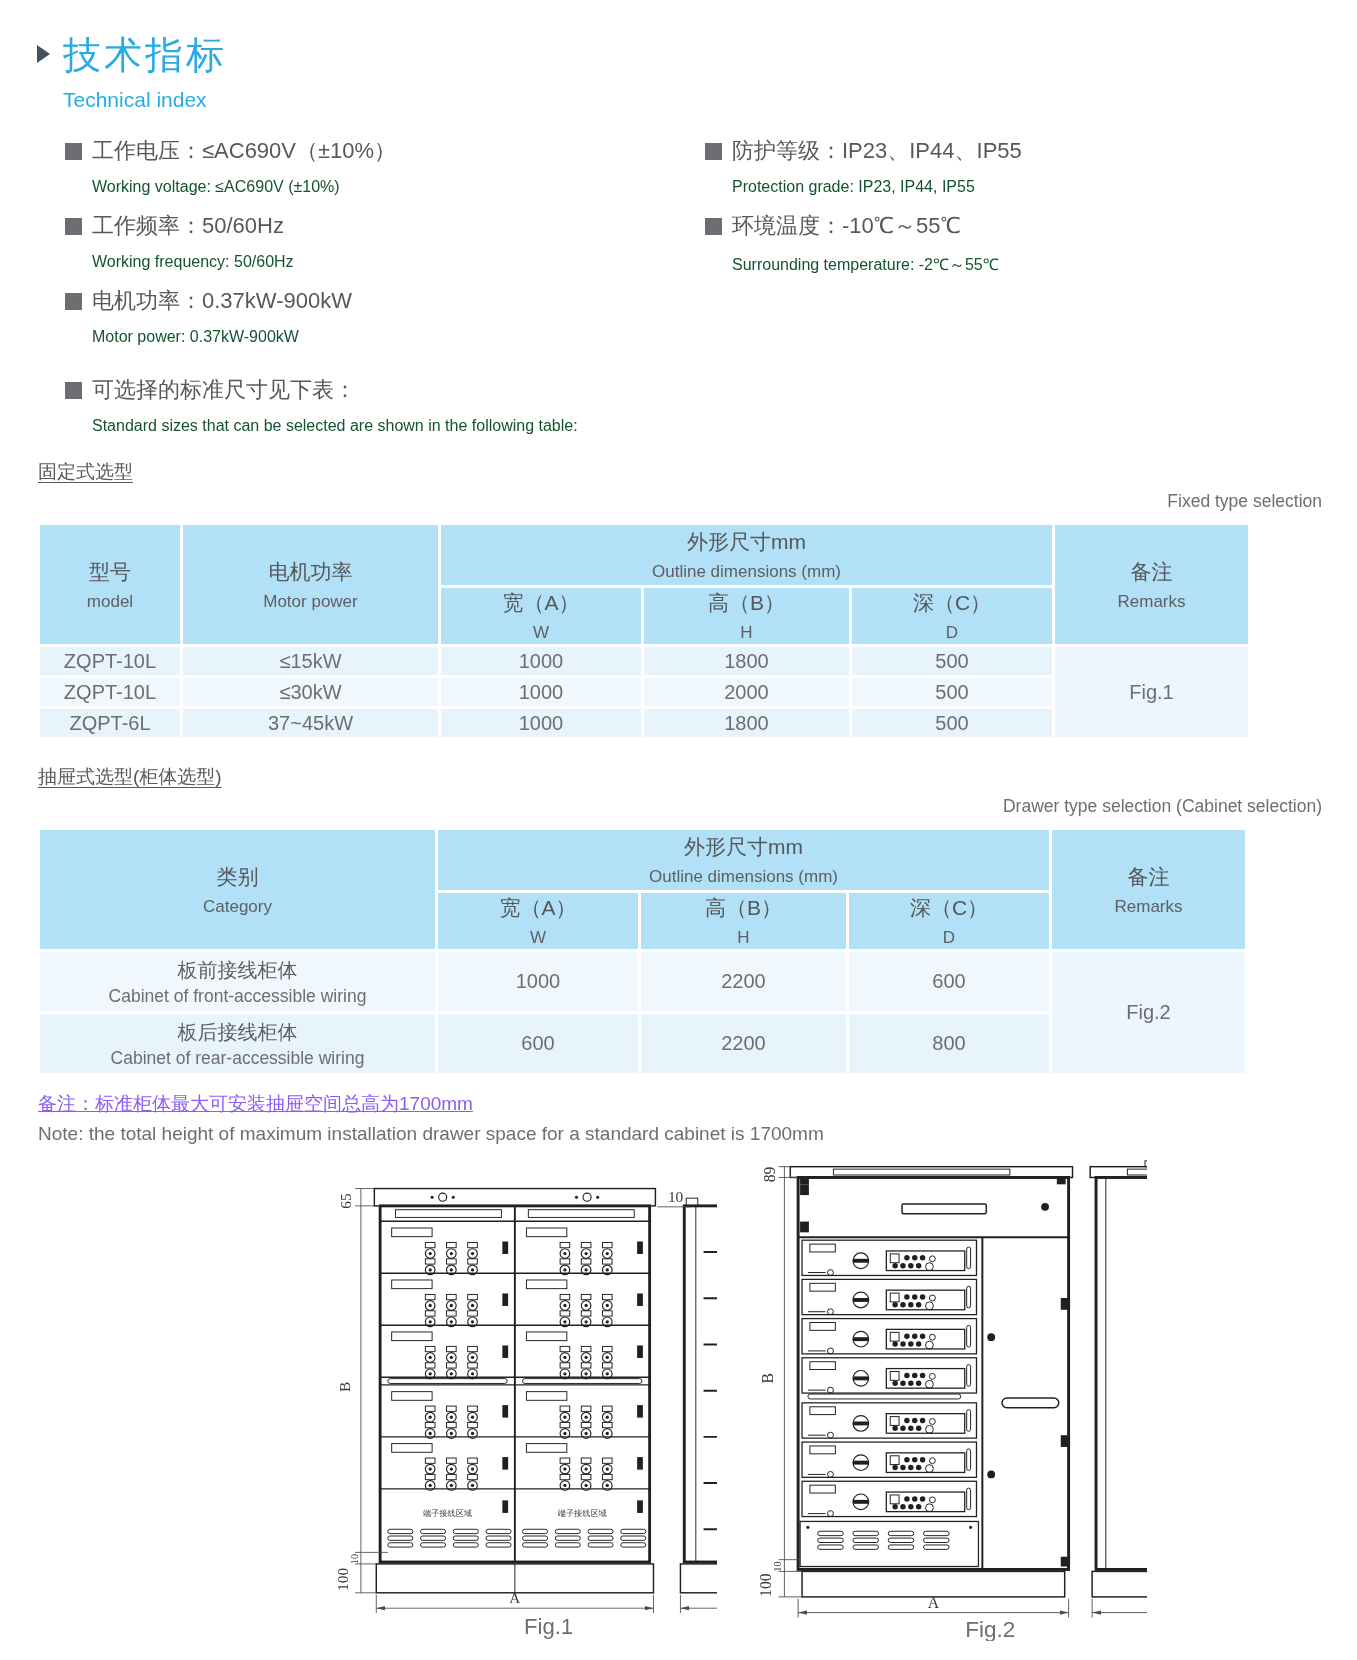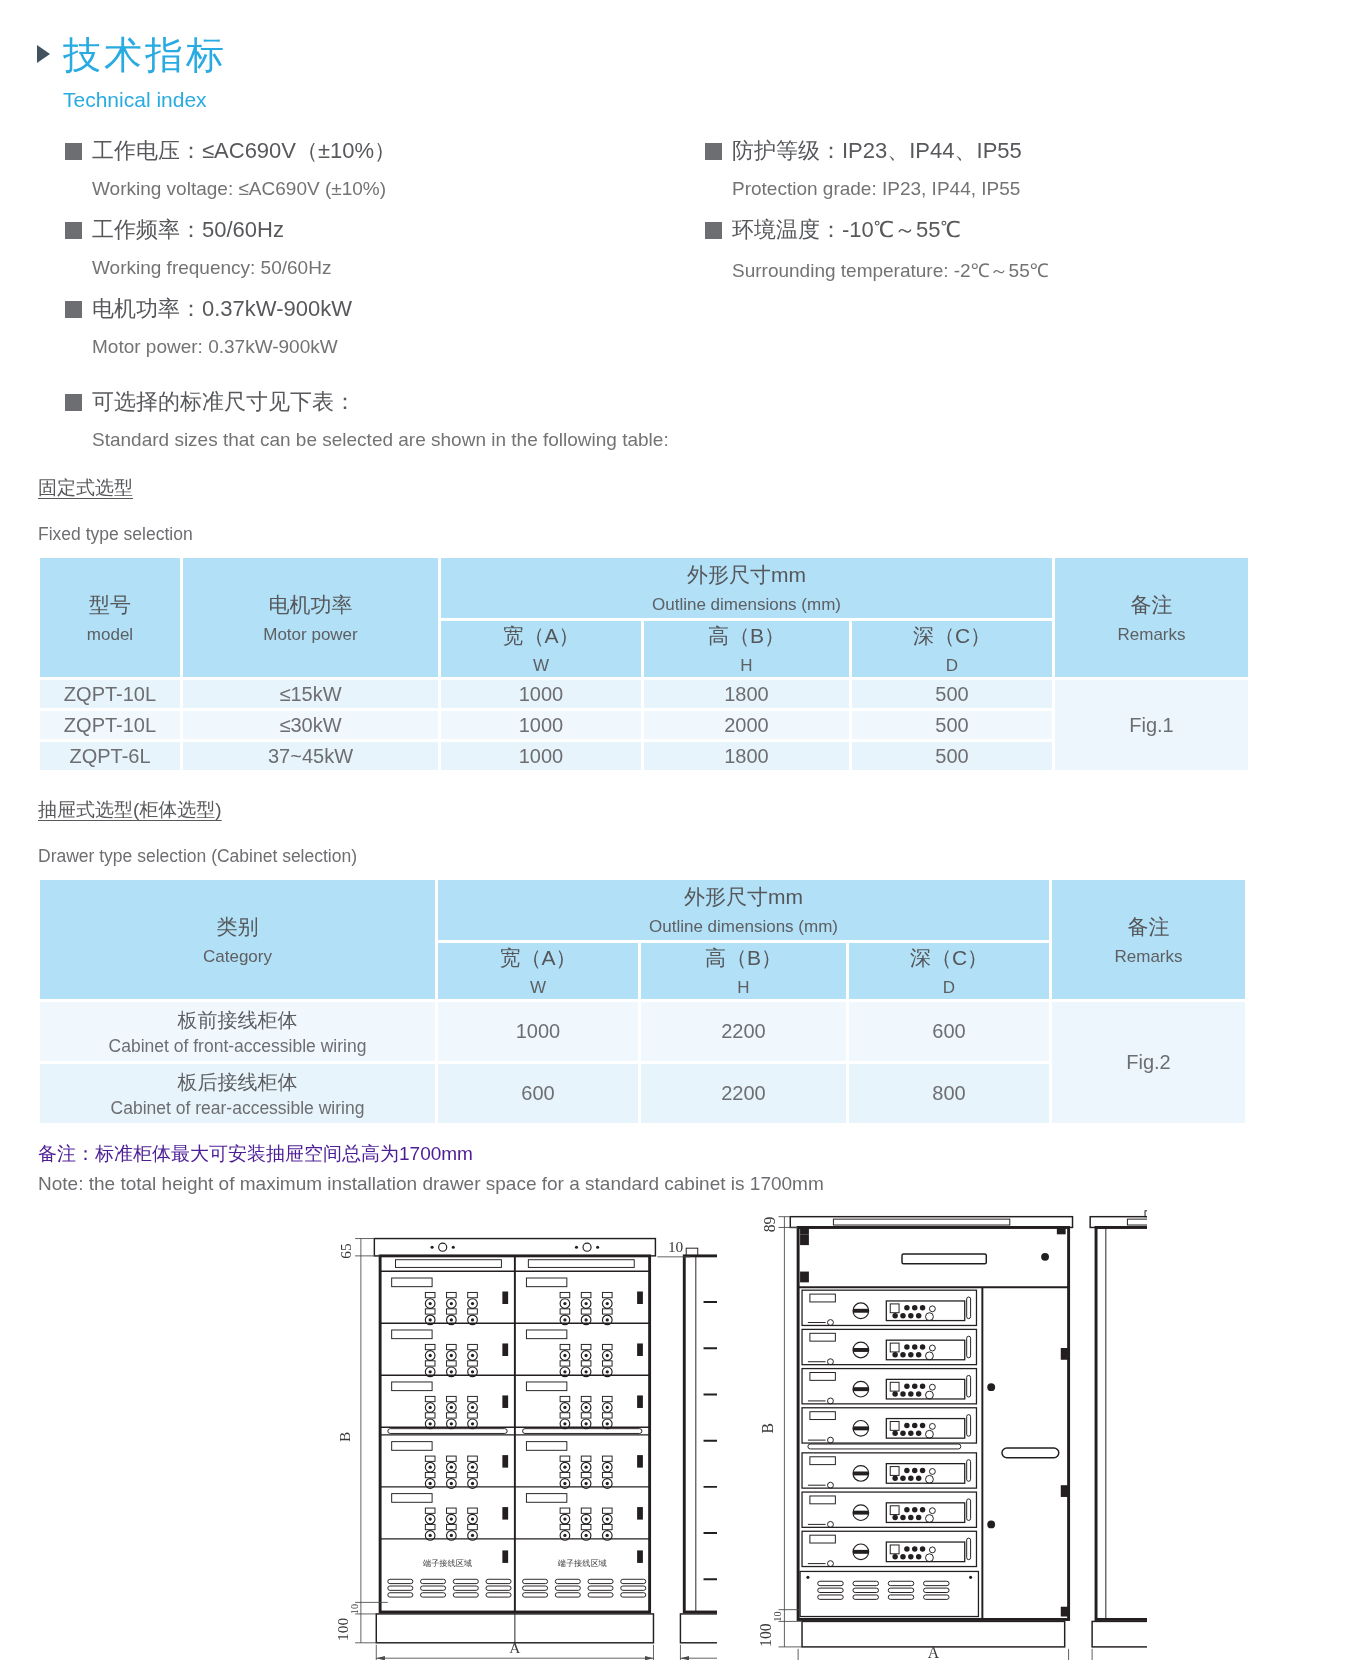--- a/index.html
+++ b/index.html
@@ -16,27 +16,27 @@
   .title-zh { font-size:38px; color:#29abe2; font-weight:400; letter-spacing:3px; }
   .title-en { font-size:21px; color:#29abe2; margin-top:7px; }
 
   
   .specs { display:flex; margin-top:24px;gap:28px; }
   .spec-col-left { width:640px; padding-left:28px; }
   .spec-col-right { flex:1; }
   .spec-item { margin-bottom:15px; }
   .spec-zh { font-size:22px; color:#57585b; display:flex; align-items:center; gap:10px; }
   .bullet { width:17px; height:17px; background:#6d6e71; flex:none; }
-  .spec-en { font-size:19px; color:#737373; margin:12px 0 0 27px; }
+  .spec-en { font-size:16px; color:#14532d; margin:12px 0 0 27px; }
   .intro-item { padding-left:28px; margin-top:14px; }
 
   
   .section-label { margin:24px 0 10px 1px; }
   .section-zh { font-size:19px; color:#57585b; text-decoration:underline; text-underline-offset:4px; }
-  .section-en { font-size:17.5px; color:#6d6e71; margin-top:23px; }
+  .section-en { font-size:17.5px; color:#6d6e71; margin-top:6px;text-align:right; }
 
   
   table.spec-table { border-collapse:separate; border-spacing:3px; table-layout:fixed; }
   table.t1 { width:1214px; }
   table.t2 { width:1211px; }
   .spec-table th { background:#b2e0f6; font-weight:400; color:#55575a; vertical-align:middle; }
   .spec-table thead tr.h1 th { height:60px; }
   .spec-table thead tr.h2 th { height:56px; }
   .hzh { font-size:21px; }
   .hen { font-size:17px; margin-top:6px; color:#5d5f62; }
@@ -45,21 +45,21 @@
   table.t1 tbody tr { height:28px; }
   table.t2 tbody tr { height:59px; }
   tr.ra td { background:#e7f4fb; }
   tr.rb td { background:#f1f8fd; }
   td.remark { background:#edf6fd !important; }
   .czh { font-size:20px; color:#5d5f62; }
   .cen { font-size:17.5px; color:#6d6e71; margin-top:2px; }
 
   
   .note { margin-top:15px; margin-left:1px; }
-  .note-zh { font-size:19px; color:#4c1d95; }
+  .note-zh { font-size:19px; color:#8b5cf6;text-decoration:underline; }
   .note-en { font-size:19px; color:#6d6e71; margin-top:6px; }
 
   
   .figures { display:flex; margin-top:6px; padding-left:295px; gap:38px; align-items:flex-start; }
   .fig1-wrap { margin-top:26px; }
   .lnA  { fill:none; stroke:#231f20; stroke-width:3; }
   .ln2  { fill:none; stroke:#231f20; stroke-width:2; }
   .ln15 { fill:none; stroke:#231f20; stroke-width:1.5; }
   .ln13 { fill:none; stroke:#231f20; stroke-width:1.3; }
   .ln12 { fill:none; stroke:#231f20; stroke-width:1.2; }

